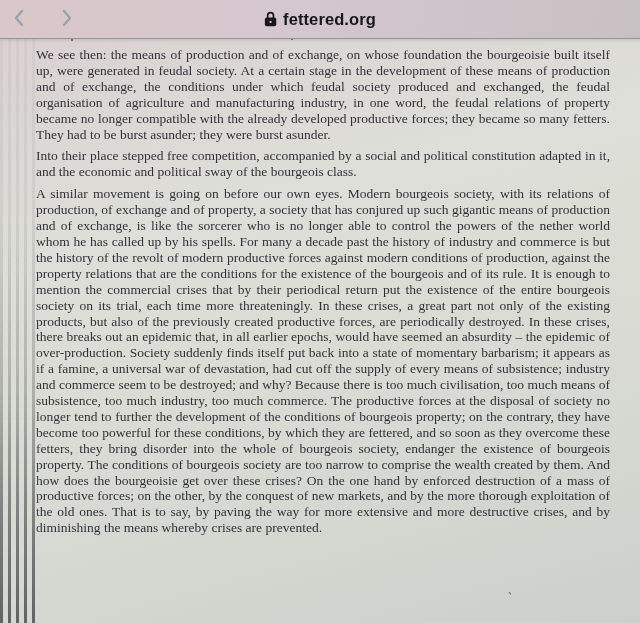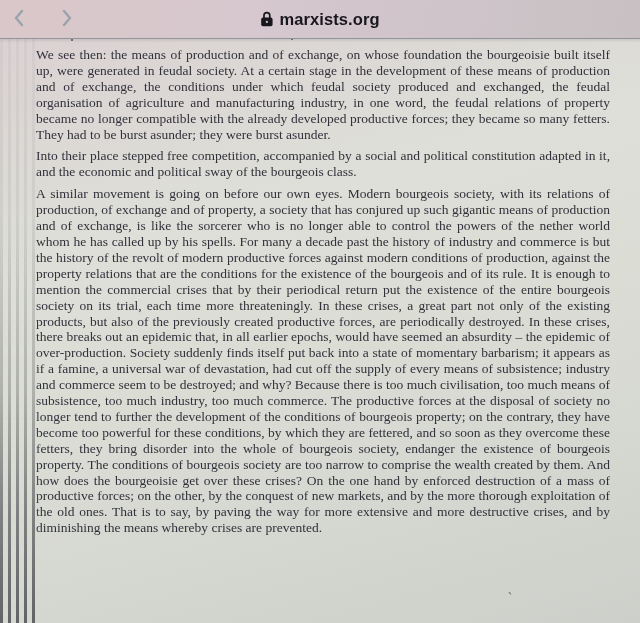--- a/index.html
+++ b/index.html
@@ -122,21 +122,21 @@
   </button>
 
   <div class="addr">
     <span>
       <svg class="lock" width="13" height="16" viewBox="0 0 13 16">
         <path d="M3.6 7V4.6a2.9 2.9 0 0 1 5.8 0V7" fill="none" stroke="#17171d" stroke-width="1.7"></path>
         <rect x="0.8" y="6.6" width="11.4" height="8.6" rx="1.8" fill="#17171d"></rect>
         <circle cx="6.5" cy="10.9" r="1.1" fill="#d5c8cc"></circle>
       </svg>
     </span>
-    <span class="addr-title">marxists.org</span>
+    <span class="addr-title">fettered.org</span>
   </div>
 </div>
 
 <div class="speck s1"></div>
 <div class="speck s2"></div>
 
 <div class="content">
   <p>We see then: the means of production and of exchange, on whose foundation the bourgeoisie built itself up, were generated in feudal society. At a certain stage in the development of these means of production and of exchange, the conditions under which feudal society produced and exchanged, the feudal organisation of agriculture and manufacturing industry, in one word, the feudal relations of property became no longer compatible with the already developed productive forces; they became so many fetters. They had to be burst asunder; they were burst asunder.</p>
   <p>Into their place stepped free competition, accompanied by a social and political constitution adapted in it, and the economic and political sway of the bourgeois class.</p>
   <p>A similar movement is going on before our own eyes. Modern bourgeois society, with its relations of production, of exchange and of property, a society that has conjured up such gigantic means of production and of exchange, is like the sorcerer who is no longer able to control the powers of the nether world whom he has called up by his spells. For many a decade past the history of industry and commerce is but the history of the revolt of modern productive forces against modern conditions of production, against the property relations that are the conditions for the existence of the bourgeois and of its rule. It is enough to mention the commercial crises that by their periodical return put the existence of the entire bourgeois society on its trial, each time more threateningly. In these crises, a great part not only of the existing products, but also of the previously created productive forces, are periodically destroyed. In these crises, there breaks out an epidemic that, in all earlier epochs, would have seemed an absurdity – the epidemic of over-production. Society suddenly finds itself put back into a state of momentary barbarism; it appears as if a famine, a universal war of devastation, had cut off the supply of every means of subsistence; industry and commerce seem to be destroyed; and why? Because there is too much civilisation, too much means of subsistence, too much industry, too much commerce. The productive forces at the disposal of society no longer tend to further the development of the conditions of bourgeois property; on the contrary, they have become too powerful for these conditions, by which they are fettered, and so soon as they overcome these fetters, they bring disorder into the whole of bourgeois society, endanger the existence of bourgeois property. The conditions of bourgeois society are too narrow to comprise the wealth created by them. And how does the bourgeoisie get over these crises? On the one hand by enforced destruction of a mass of productive forces; on the other, by the conquest of new markets, and by the more thorough exploitation of the old ones. That is to say, by paving the way for more extensive and more destructive crises, and by diminishing the means whereby crises are prevented.</p>

